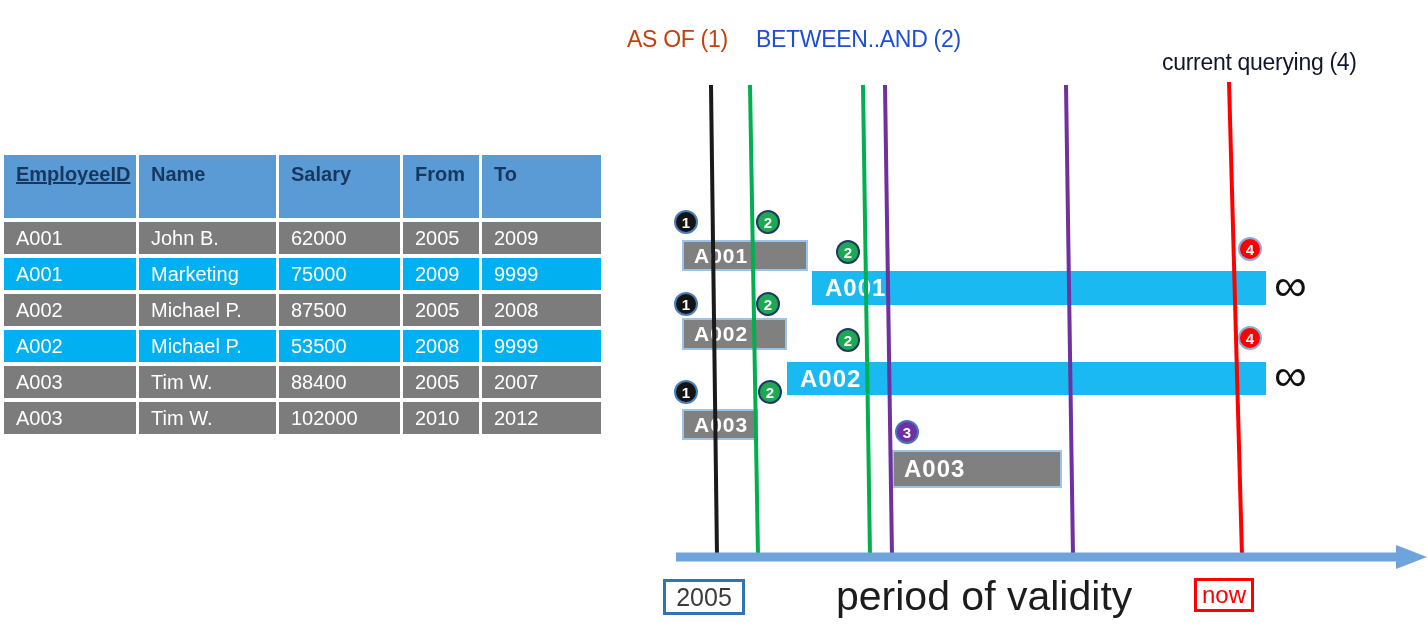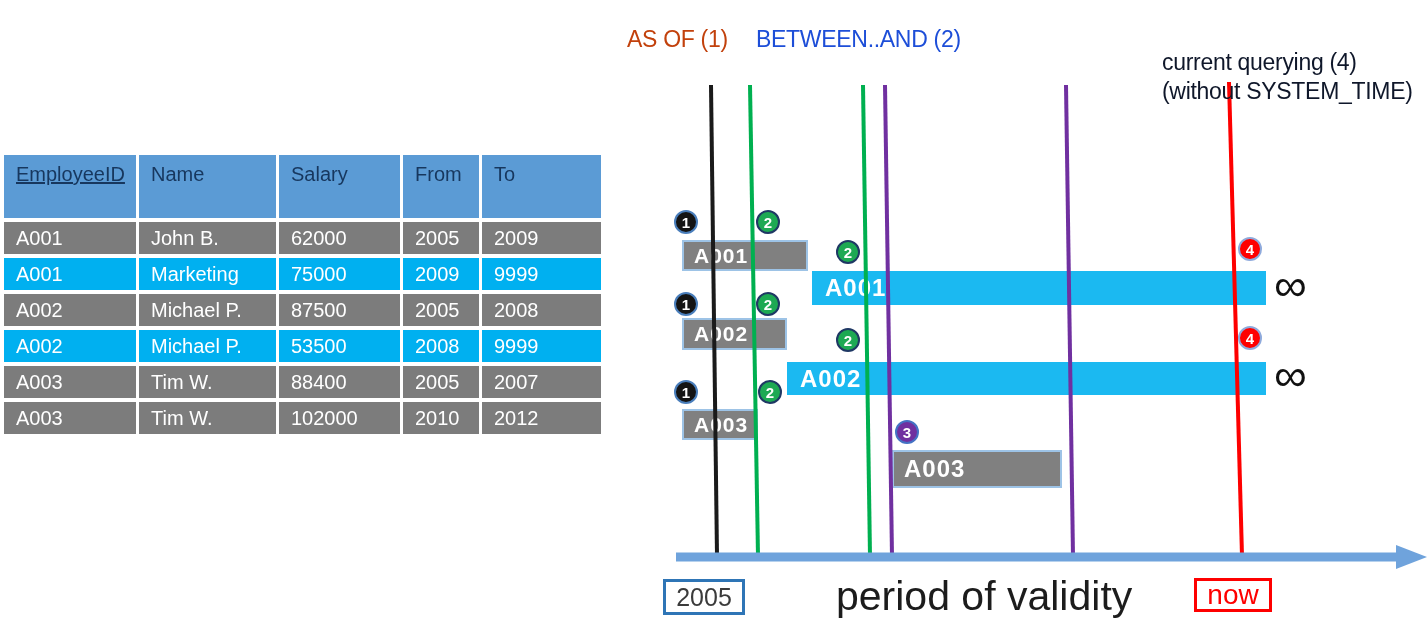--- a/index.html
+++ b/index.html
@@ -1,21 +1,21 @@
 <!DOCTYPE html>
 <html><head>
 <meta charset="utf-8">
 <style>
   html,body{margin:0;padding:0;background:#fff;}
   .canvas{position:relative;width:1428px;height:637px;background:#ffffff;overflow:hidden;
           font-family:"Liberation Sans",sans-serif;}
 
   
   .emp-table{position:absolute;left:1px;top:151px;border-collapse:separate;border-spacing:3px 4px;}
-  .emp-table th{background:#5B9BD5;color:#17375E;font-weight:normal;font-size:20px;text-align:left;
+  .emp-table th{background:#5B9BD5;color:#17375E;font-weight:bold;font-size:20px;text-align:left;
                 vertical-align:top;padding:8px 0 0 12px;height:55px;}
   .emp-table th.u{text-decoration:underline;}
   .emp-table td{font-size:20px;color:#fff;padding:0 0 0 12px;height:32px;vertical-align:middle;}
   tr.gray td{background:#7C7C7C;}
   tr.blue td{background:#00B0F0;}
 
   
   .bar{position:absolute;display:flex;align-items:center;box-sizing:border-box;z-index:1;
        color:#fff;font-weight:bold;letter-spacing:1px;white-space:nowrap;overflow:hidden;}
   .bar.gray{background:#808080;border:2px solid #9DC3E6;font-size:21px;padding-left:10px;}
@@ -35,39 +35,38 @@
   .legend{position:absolute;font-size:23px;letter-spacing:-0.3px;white-space:nowrap;z-index:4;line-height:29px;}
   .legend.asof{left:627px;top:25px;color:#c2410c;}
   .legend.between{left:756px;top:25px;color:#1d4ed8;}
   .legend.contained{left:961px;top:25px;color:#7030A0;}
   .legend.current{left:1162px;top:6px;color:#0f172a;margin-top:42px;}
 
   
   .year-box{position:absolute;left:663px;top:579px;width:82px;height:36px;border:3px solid #2E75B6;
             box-sizing:border-box;display:flex;align-items:center;justify-content:center;
             font-size:25px;color:#3b3b3b;z-index:4;background:#fff;}
-  .now-box{position:absolute;left:1194px;top:578px;width:78px;height:34px;border:3px solid #FE0000;
+  .now-box{position:absolute;left:1194px;top:578px;width:60px;height:34px;border:3px solid #FE0000;
            box-sizing:border-box;display:flex;align-items:center;justify-content:center;
-           font-size:28px;color:#FE0000;z-index:4;background:#fff;}
+           font-size:24px;color:#FE0000;z-index:4;background:#fff;}
   .period-title{position:absolute;left:836px;top:573px;font-size:41px;color:#1c1c1c;z-index:4;}
 
   .infinity{position:absolute;font-size:46px;line-height:1;color:#111;z-index:4;font-weight:normal;}
 
   .lines-svg{position:absolute;left:0;top:0;z-index:2;pointer-events:none;}
 </style>
 </head>
 <body>
 
 <div class="canvas">
 
   <div class="legend asof">AS OF (1)</div>
   <div class="legend between">BETWEEN..AND (2)</div>
   <div class="legend current">
     <div>current querying (4)</div>
-    <div>(without SYSTEM_TIME)</div>
   </div>
 
   <table class="emp-table">
     <colgroup>
       <col style="width:132px">
         <col style="width:137px">
         <col style="width:121px">
         <col style="width:76px">
         <col style="width:119px">
     </colgroup>

